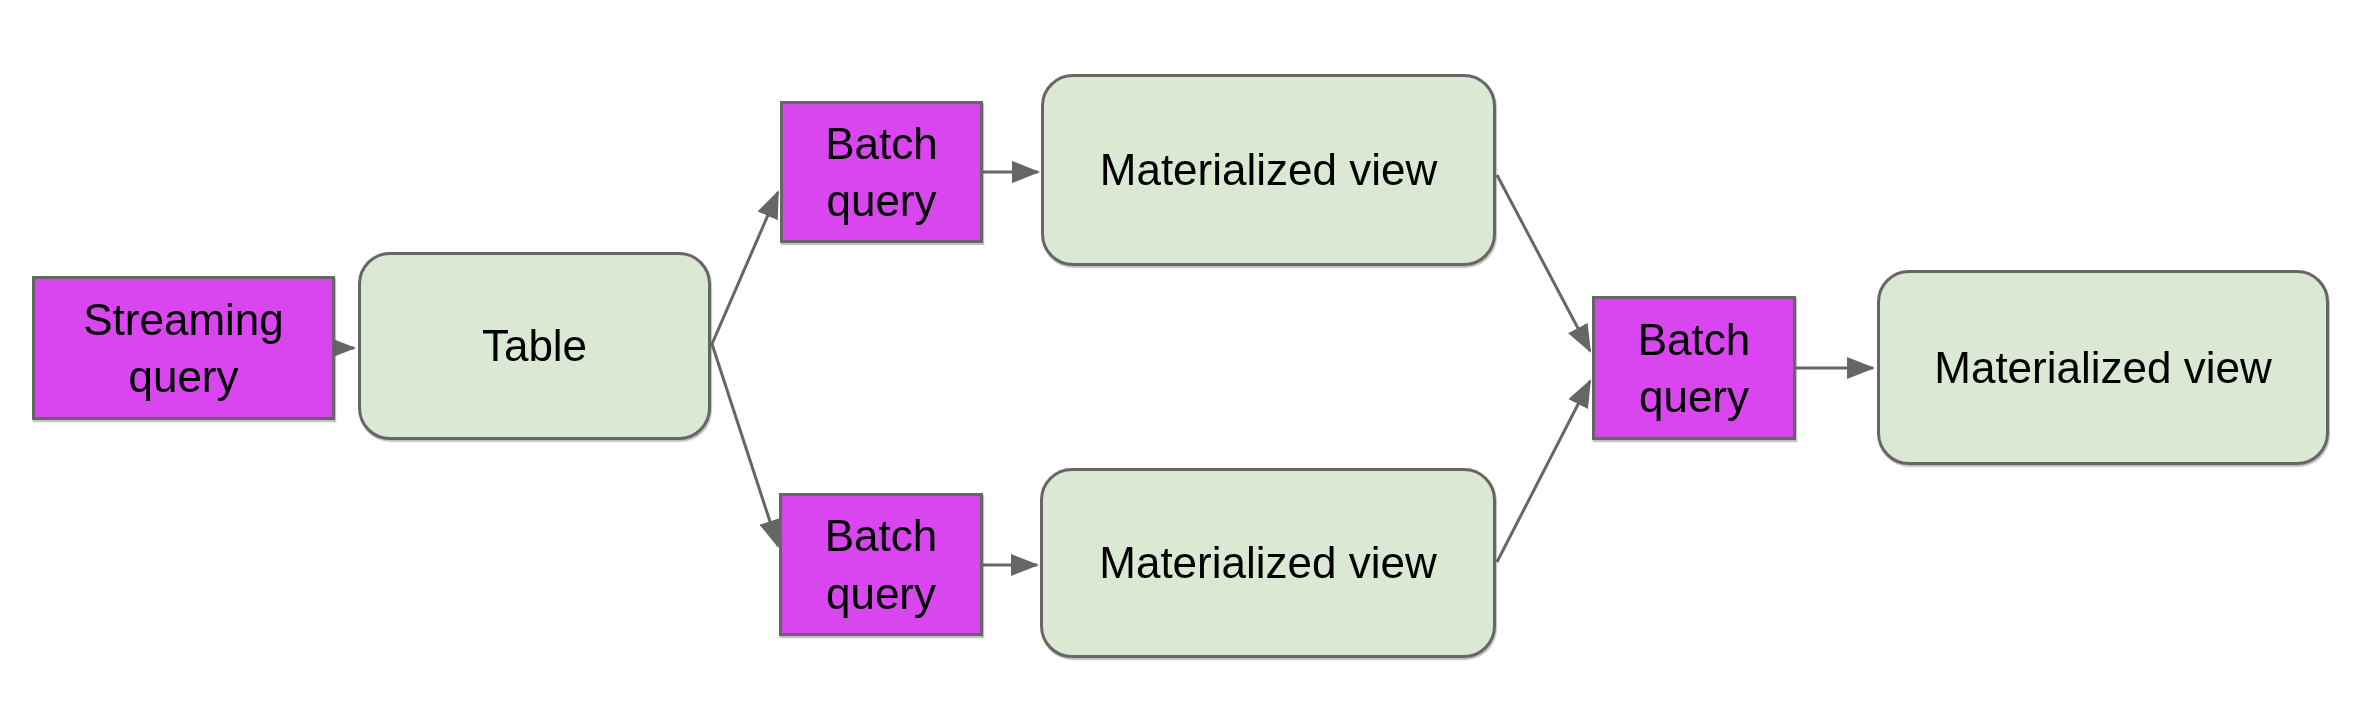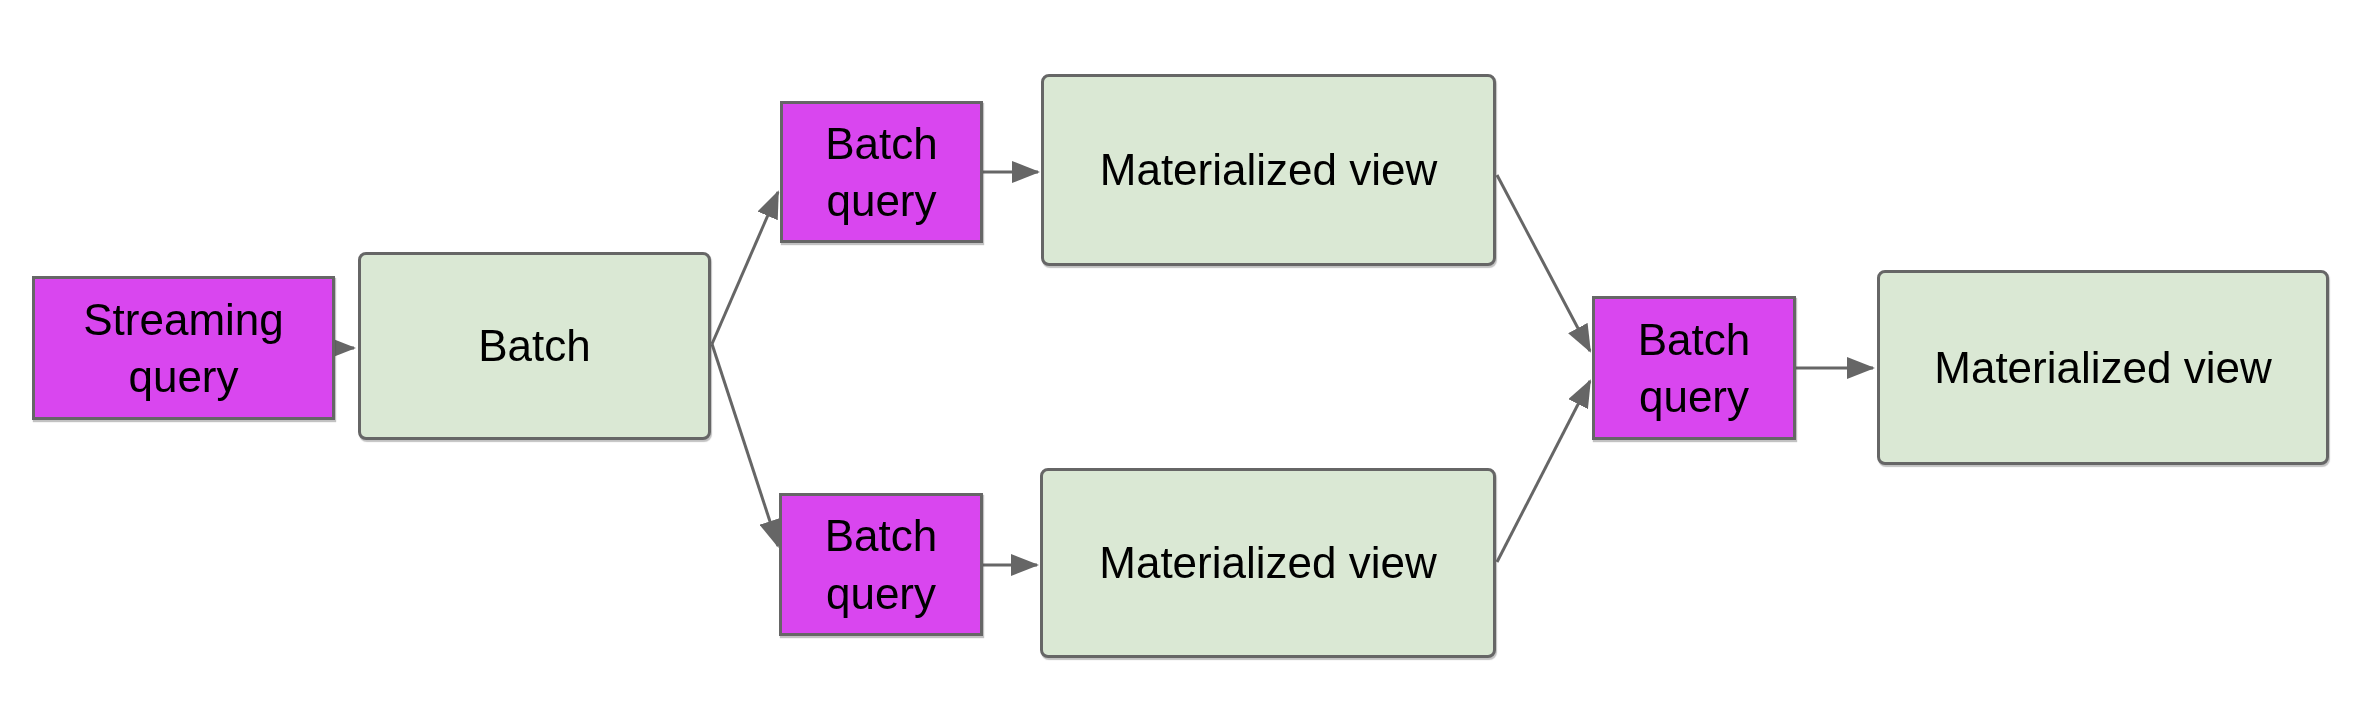--- a/index.html
+++ b/index.html
@@ -34,21 +34,21 @@
     color: #000000;
     font-size: 44px;
     line-height: 1.3;
     box-shadow: 1px 2px 1px rgba(80,80,80,0.35);
   }
   .node.query {
     background: #d946ef;
   }
   .node.entity {
     background: #dae8d4;
-    border-radius: 8px;
+    border-radius: 32px;
   }
   
   #n-streaming   { left: 32px;   top: 276px; width: 303px; height: 144px; }
   #n-table       { left: 358px;  top: 252px; width: 353px; height: 188px; }
   #n-batch-top   { left: 780px;  top: 101px; width: 203px; height: 142px; }
   #n-mv-top      { left: 1041px; top: 74px;  width: 455px; height: 192px; }
   #n-batch-bot   { left: 779px;  top: 493px; width: 204px; height: 143px; }
   #n-mv-bot      { left: 1040px; top: 468px; width: 456px; height: 190px; }
   #n-batch-final { left: 1592px; top: 296px; width: 204px; height: 144px; }
   #n-mv-final    { left: 1877px; top: 270px; width: 452px; height: 195px; }
@@ -74,21 +74,21 @@
       <line x1="1497" y1="562" x2="1590" y2="381" marker-end="url(#arrow)"></line>
       <line x1="1796" y1="368" x2="1873" y2="368" marker-end="url(#arrow)"></line>
     </g>
   </svg>
 
   <div id="n-streaming" class="node query">
     <span>Streaming query</span>
   </div>
 
   <div id="n-table" class="node entity">
-    <span>Batch</span>
+    <span>Table</span>
   </div>
 
   <div id="n-batch-top" class="node query">
     <span>Batch query</span>
   </div>
 
   <div id="n-mv-top" class="node entity">
     <span>Materialized view</span>
   </div>
 

